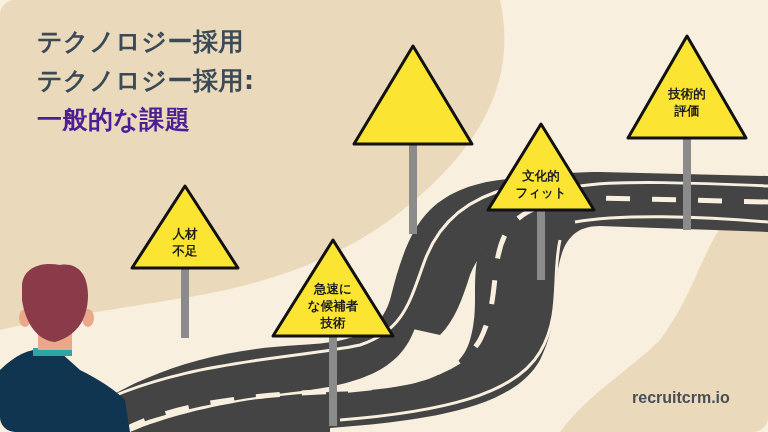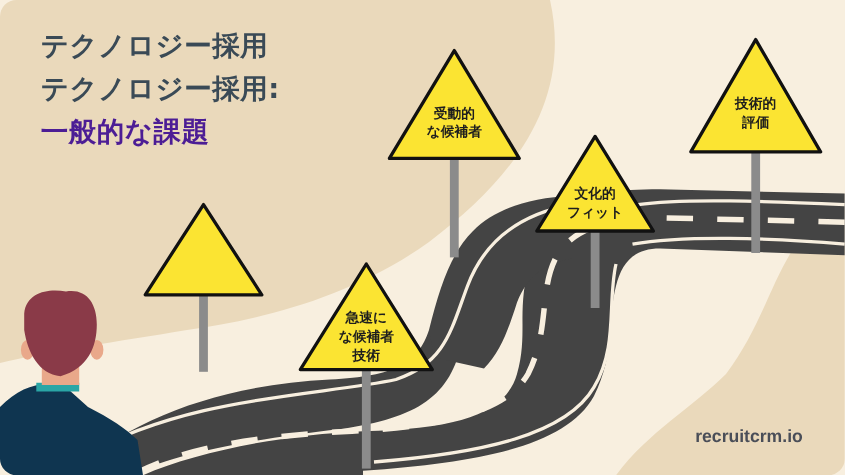--- a/index.html
+++ b/index.html
@@ -61,31 +61,31 @@
       <path d="M22,285 C24,265 45,262 60,265 C78,262 88,275 88,295 C88,315 80,335 55,342 C35,340 25,320 22,300 Z" fill="#8a3a48"></path>
     </g>
   </svg>
 
   <div class="title">
     <div>テクノロジー採用</div>
     <div>テクノロジー採用:</div>
     <div class="accent">一般的な課題</div>
   </div>
 
+  <div class="sign-text" style="left:160px; top:225px; width:50px;">
+    <div>人材</div>
+    <div>不足</div>
+  </div>
 
   <div class="sign-text" style="left:298px; top:280px; width:70px;">
     <div>急速に</div>
     <div>な候補者</div>
     <div>技術</div>
   </div>
 
-  <div class="sign-text" style="left:378px; top:94px; width:70px;">
-    <div>受動的</div>
-    <div>な候補者</div>
-  </div>
 
   <div class="sign-text" style="left:508px; top:167px; width:66px;">
     <div>文化的</div>
     <div>フィット</div>
   </div>
 
   <div class="sign-text" style="left:655px; top:85px; width:64px;">
     <div>技術的</div>
     <div>評価</div>
   </div>

